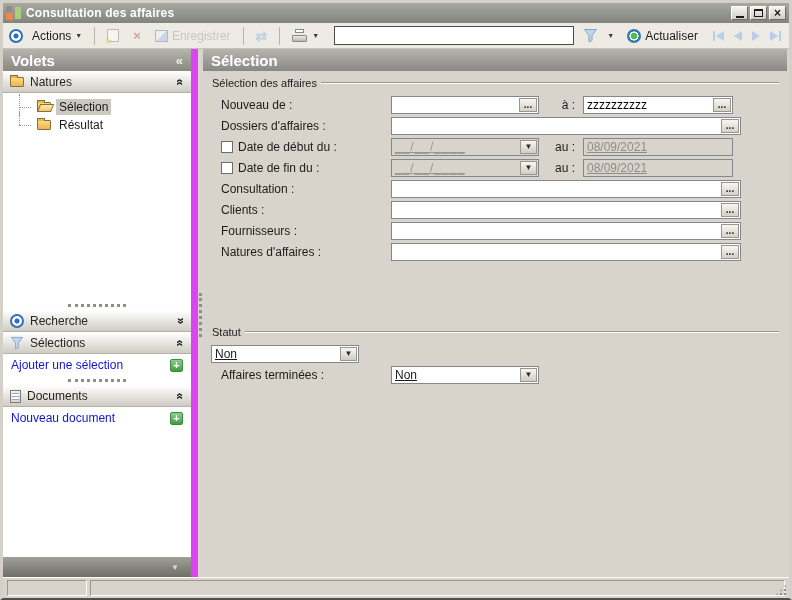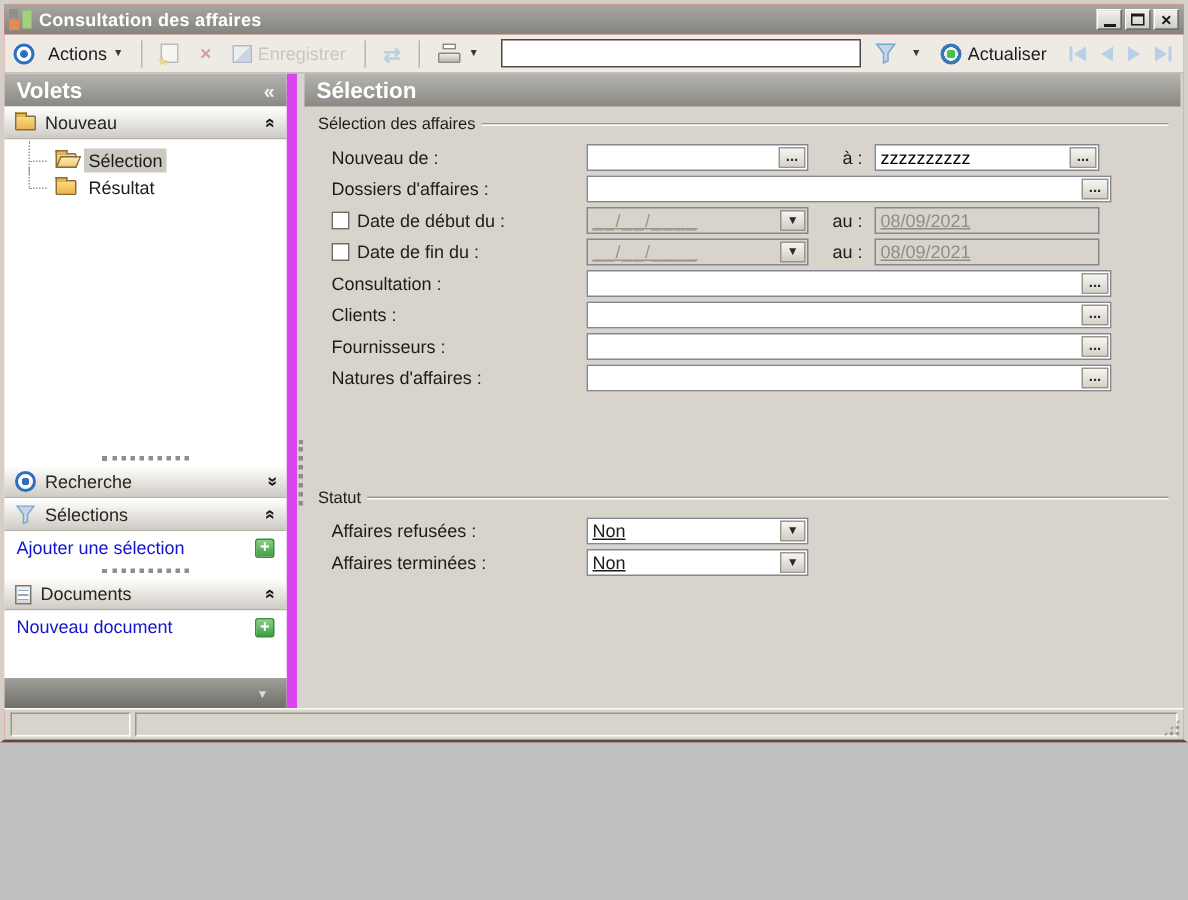--- a/index.html
+++ b/index.html
@@ -1,19 +1,19 @@
 <!DOCTYPE html>
 <html><head>
 <meta charset="utf-8">
 <style>
   html,body{margin:0;padding:0;background:#c0c0c0;}
   *{box-sizing:border-box;}
   body{font-family:"Liberation Sans", sans-serif;}
 
-  .window{width:792px;height:495px;display:flex;flex-direction:column;
+  .window{width:792px;height:600px;display:flex;flex-direction:column;
     border-left:3px solid #d4d0c8;border-right:3px solid #d4d0c8;border-top:3px solid #d4d0c8;
     border-bottom:2px solid #504e49;background:#ef4444;}
 
   
   .titlebar{height:20px;flex:0 0 20px;display:flex;align-items:center;padding:0 3px;
     background:linear-gradient(to bottom,#a8a8a3,#84847f);}
   .win-icon{width:15px;height:14px;position:relative;margin-right:5px;}
   .win-icon .blk-gray{position:absolute;left:0;top:0;width:6px;height:6px;background:#8f8f8a;}
   .win-icon .blk-orange{position:absolute;left:0;bottom:0;width:7px;height:7px;background:#e88a50;}
   .win-icon .blk-green{position:absolute;right:0;top:1px;width:6px;height:12px;background:#a5d07a;}
@@ -230,21 +230,21 @@
   <div class="content">
 
     <div class="sidebar">
       <div class="pane-title">
         <span>Volets</span>
         <span class="right">«</span>
       </div>
 
       <div class="sect-hdr">
         <span class="folder"></span>
-        <span>Nouveau</span>
+        <span>Natures</span>
         <span class="chev up">«</span>
       </div>
 
       <div class="tree">
         <div class="tnode selected">
           <span class="folder open"></span>
           <span class="tlabel">Sélection</span>
         </div>
         <div class="tnode last">
           <span class="folder"></span>
@@ -392,21 +392,20 @@
           </span>
         </div>
 
         <div class="statut-block">
           <div class="group">
             <span class="glabel">Statut</span>
             <span class="gline"></span>
           </div>
 
           <div class="frow">
-            <span class="flabel">Affaires refusées :</span>
             <span class="inp w-short">
               <span class="val">Non</span>
               <button class="drop-btn">▼</button>
             </span>
           </div>
 
           <div class="frow">
             <span class="flabel">Affaires terminées :</span>
             <span class="inp w-short">
               <span class="val">Non</span>

